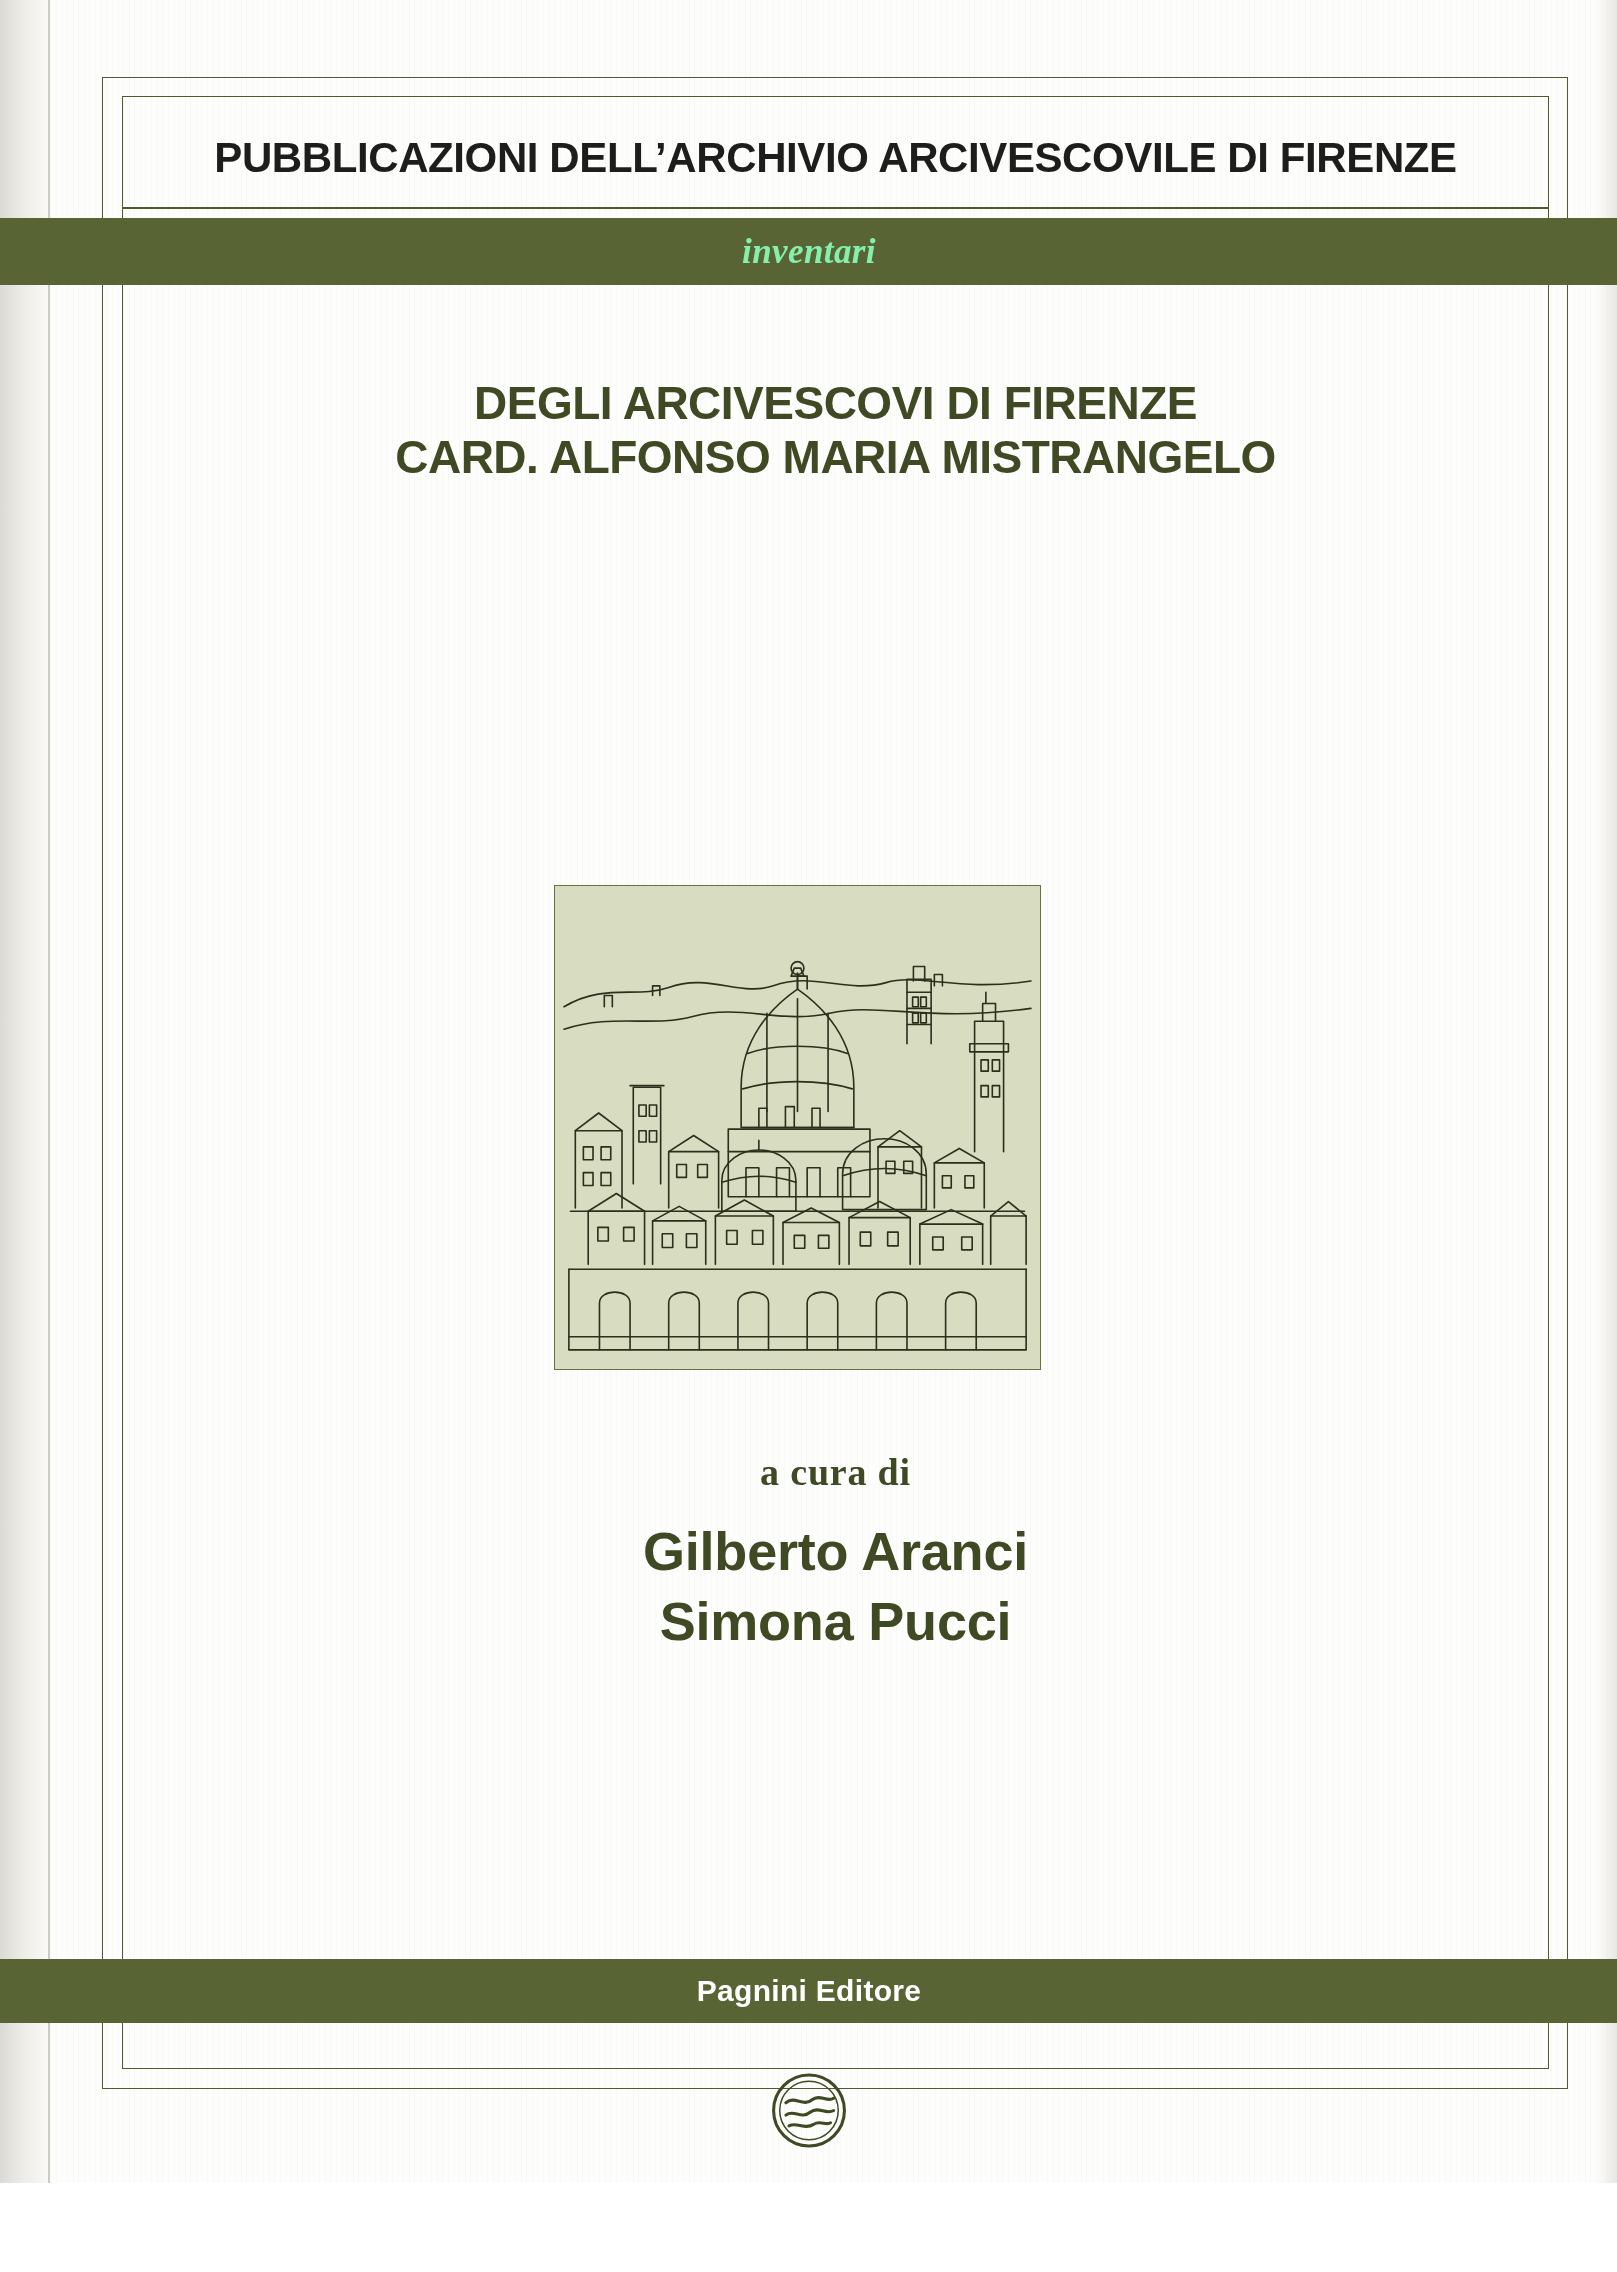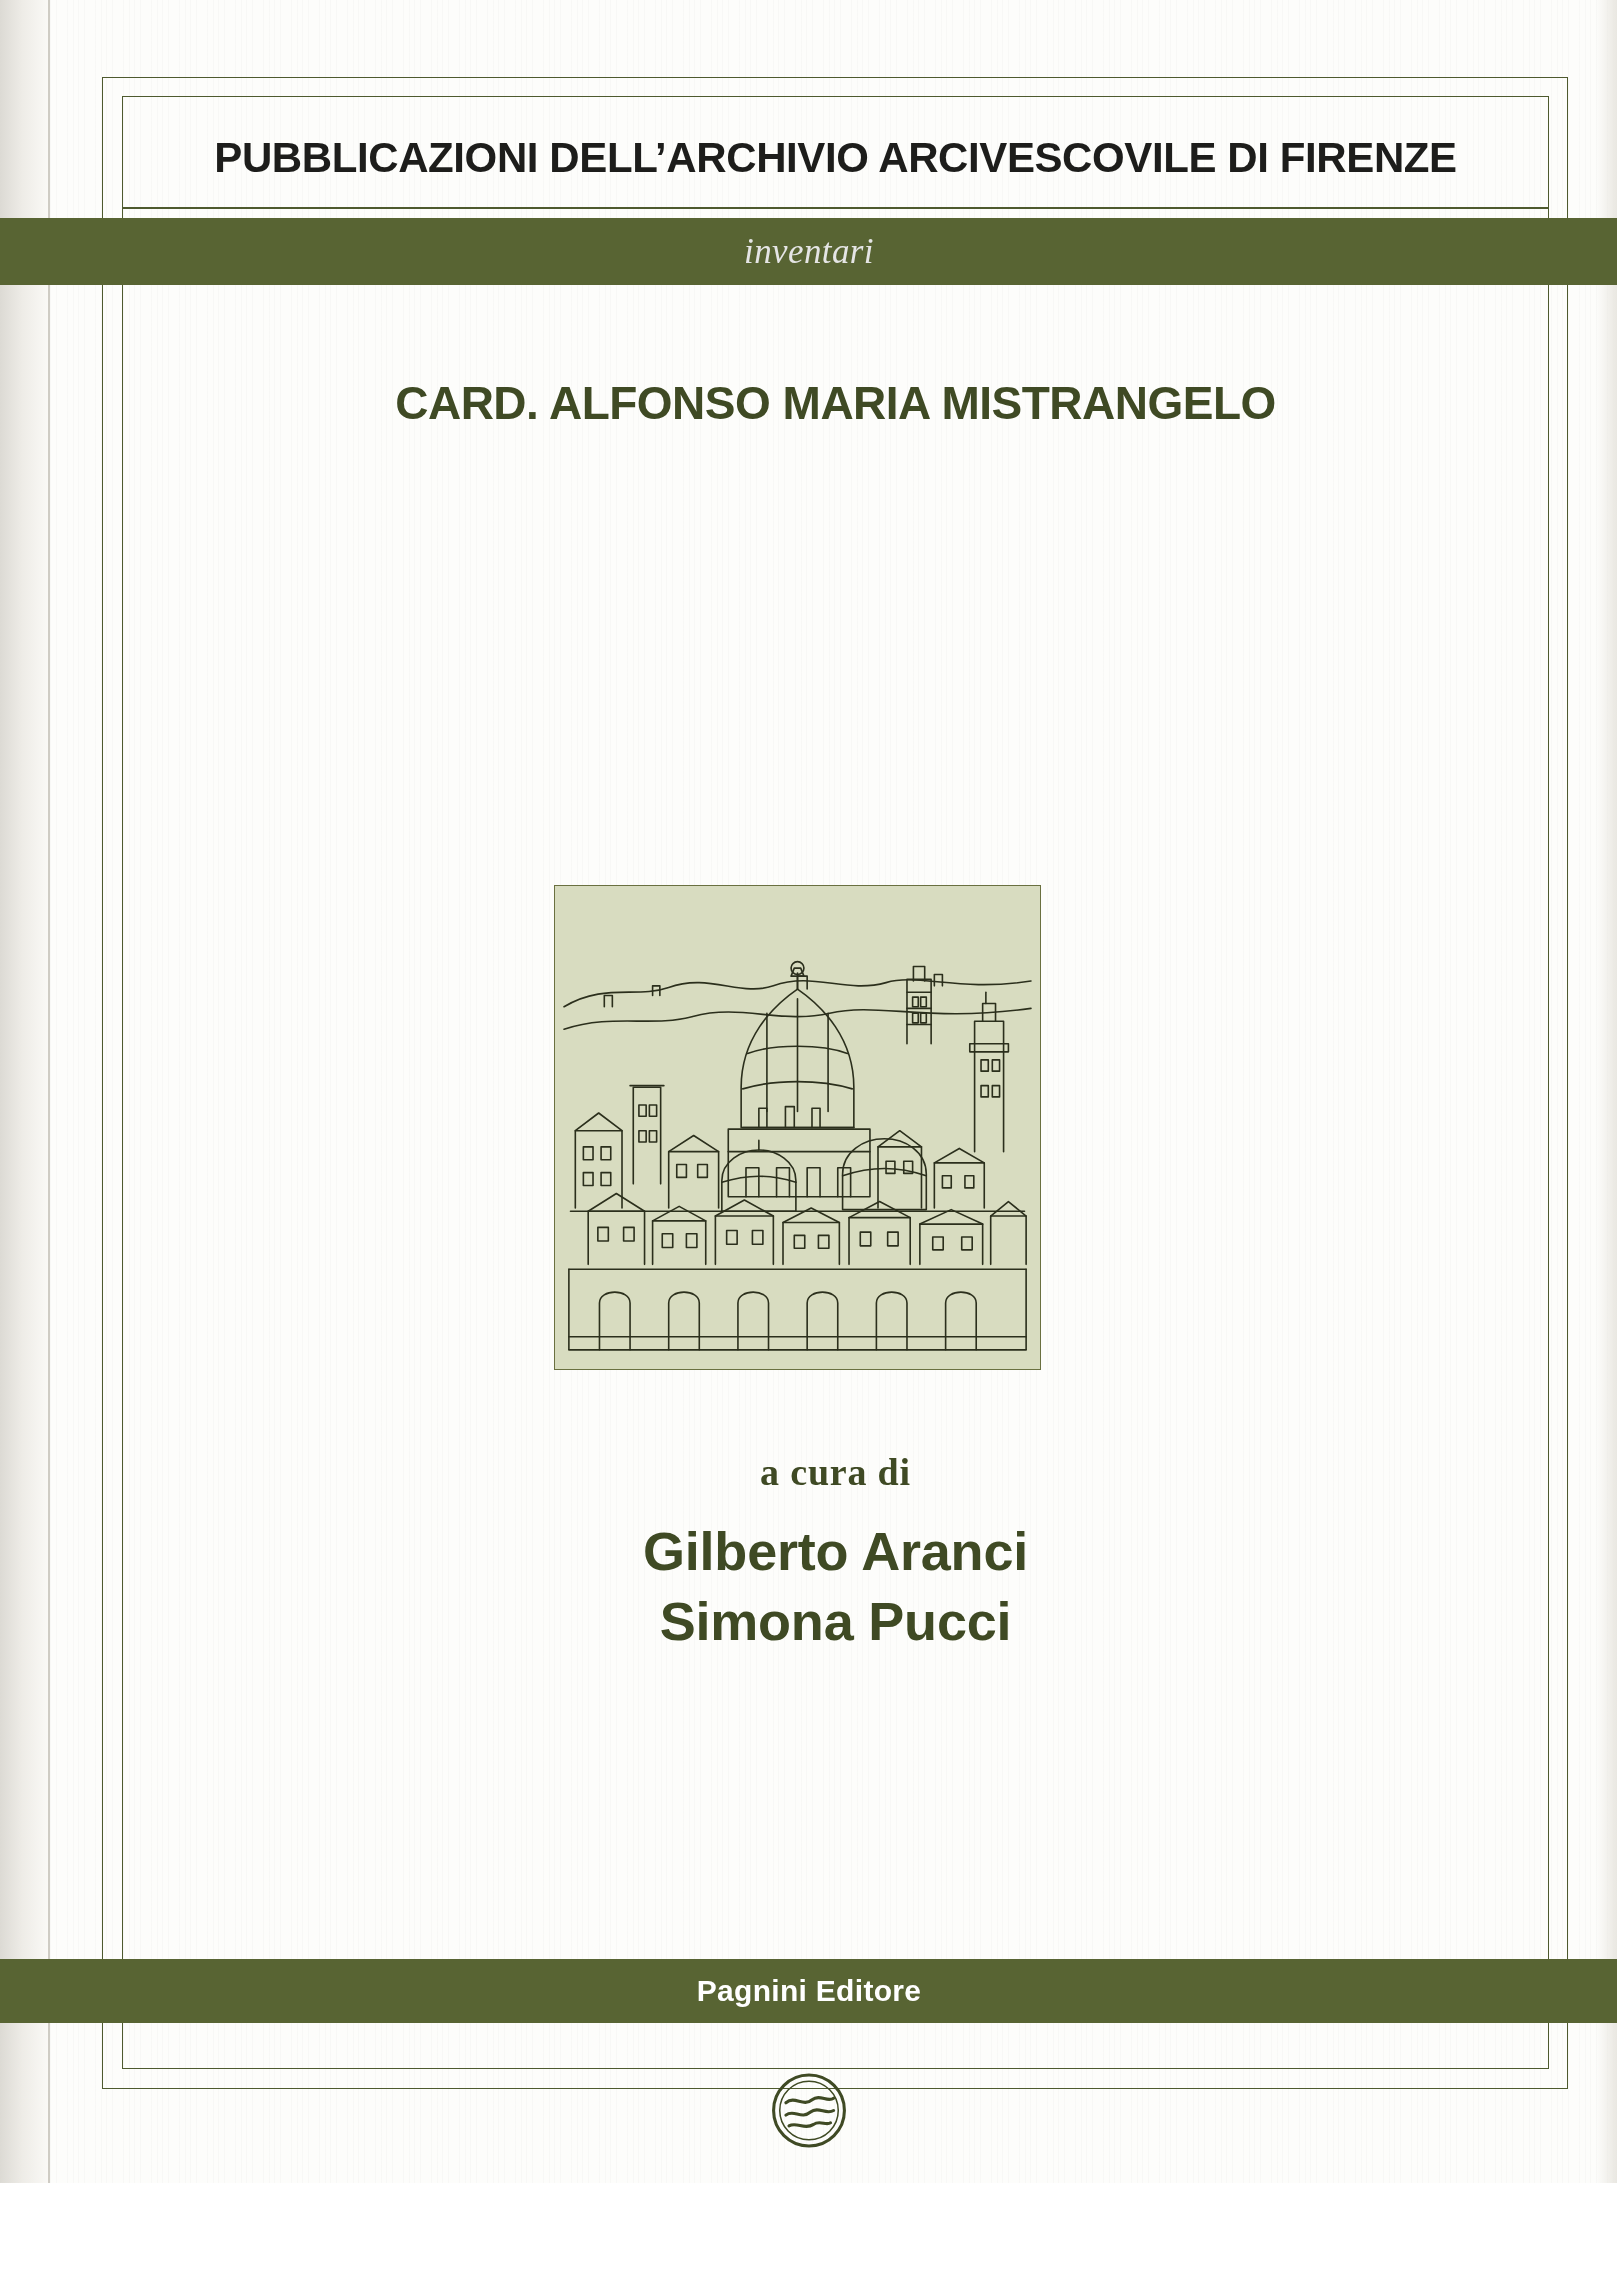--- a/index.html
+++ b/index.html
@@ -81,24 +81,24 @@
   }
   .band-top {
     top: 218px;
     height: 67px;
   }
   .band-bottom {
     top: 1959px;
     height: 64px;
   }
   .band-text {
-    color: #e5e5e5;
+    color: #86efac;
     font-family: "Liberation Serif", serif;
     font-style: italic;
-    font-weight: 400;
+    font-weight: 700;
     font-size: 35px;
     letter-spacing: 0.4px;
   }
   .band-text-publisher {
     color: #ffffff;
     font-family: "Liberation Sans", sans-serif;
     font-weight: 700;
     font-size: 30px;
     letter-spacing: 0.3px;
     text-align: center;
@@ -204,20 +204,21 @@
   <div class="frame-inner"></div>
 
   <div class="series-header">PUBBLICAZIONI DELL’ARCHIVIO ARCIVESCOVILE DI FIRENZE</div>
   <div class="series-rule"></div>
 
   <div class="band band-top">
     <span class="band-text">inventari</span>
   </div>
 
   <div class="title-block">
+    <span class="title-line">DEGLI ARCIVESCOVI DI FIRENZE</span>
     <span class="title-line">CARD. ALFONSO MARIA MISTRANGELO</span>
   </div>
 
   <div class="illustration">
     <svg viewBox="0 0 600 600" xmlns="http://www.w3.org/2000/svg">
       <g stroke="#2b2f1c" stroke-width="2" fill="none" stroke-linecap="round" stroke-linejoin="round">
 
         <path d="M10 150 C60 120 100 140 140 126 C190 108 230 138 270 124 C320 106 360 134 410 120 C450 108 500 132 590 118"></path>
         <path d="M10 178 C70 158 120 176 170 162 C230 146 280 172 340 158 C400 144 460 170 590 152"></path>
 

